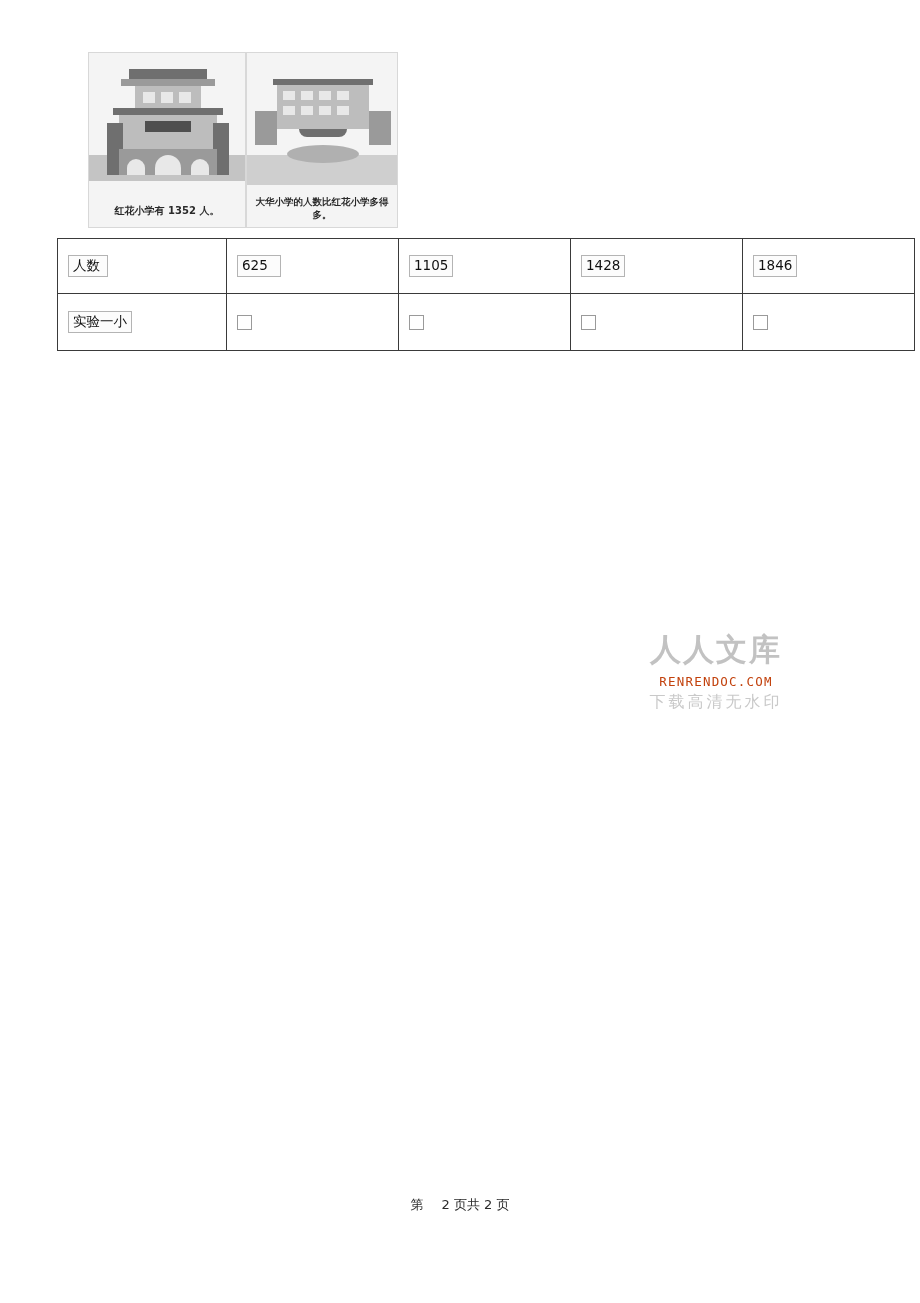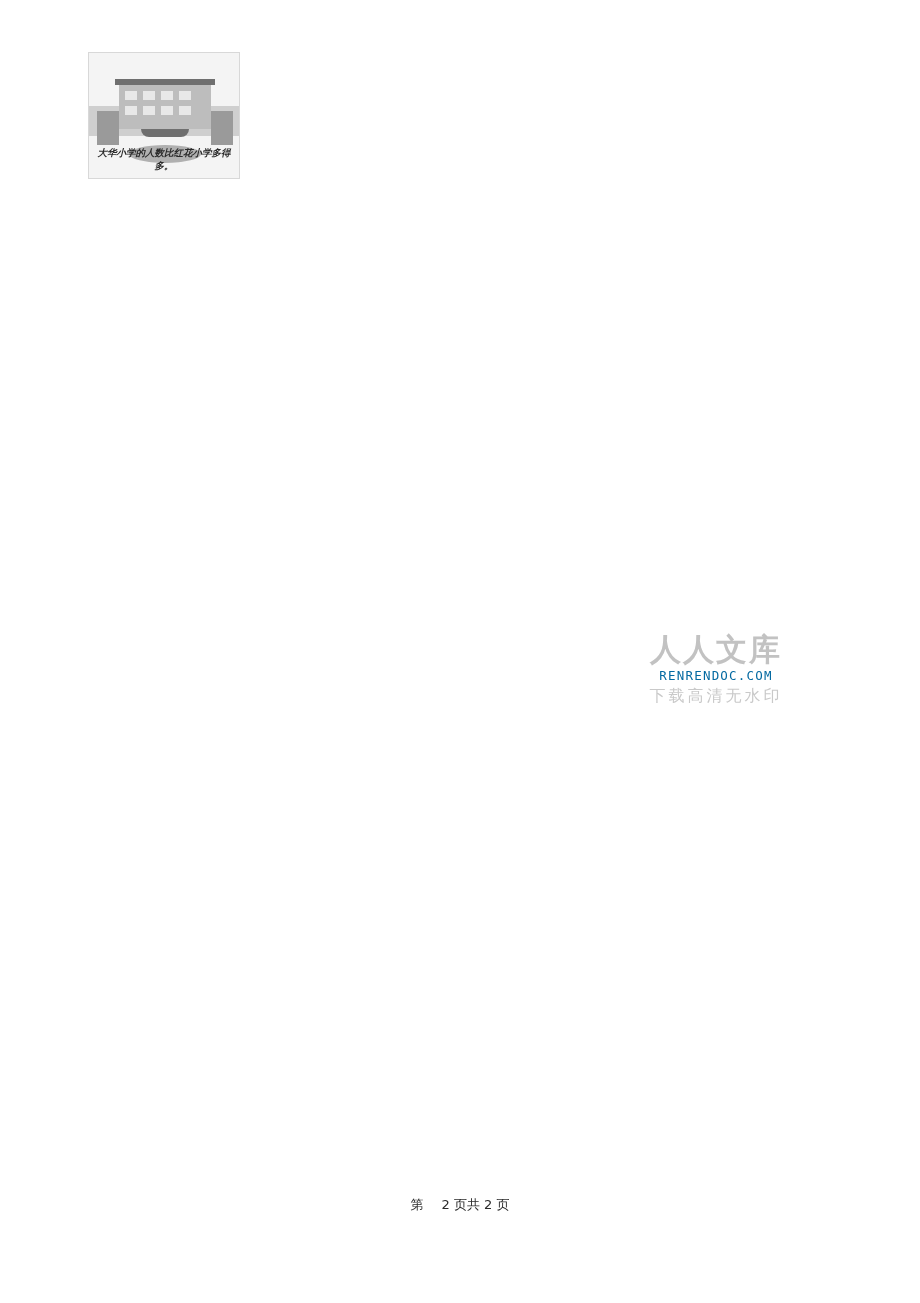--- a/index.html
+++ b/index.html
@@ -25,21 +25,21 @@
     align-items: flex-start;
   }
   .pic {
     position: relative;
     background: #f2f2f2;
     border: 1px solid #d8d8d8;
     box-sizing: border-box;
     overflow: hidden;
   }
   .pic.p1 { width: 158px; height: 176px; }
-  .pic.p2 { width: 152px; height: 127px; font-style: italic; }
+  .pic.p2 { width: 152px; height: 176px; }
   .pic.p3 { width: 152px; height: 176px; }
   .pic .caption {
     position: absolute;
     left: 4px; right: 4px;
     bottom: 6px;
     font-size: 9.5px;
     line-height: 13px;
     text-align: center;
     color: #2a2a2a;
     font-family: "DejaVu Sans", sans-serif;
@@ -130,22 +130,22 @@
     font-size: 31px;
     font-weight: bold;
     letter-spacing: 2px;
     line-height: 34px;
     color: #c2c2c2;
   }
   .wm-sub {
     font-family: "DejaVu Sans Mono", monospace;
     font-size: 12.5px;
     letter-spacing: 1.2px;
-    color: #0369a1;
-    margin-top: 2px;
+    color: #c2410c;
+    margin-top: 8px;
   }
   .wm-sub2 {
     font-family: "DejaVu Sans", sans-serif;
     font-size: 16px;
     letter-spacing: 3px;
     color: #c9c9c9;
     margin-top: 3px;
   }
 
   
@@ -159,20 +159,43 @@
     color: #2b2b2b;
     font-family: "DejaVu Sans", "Liberation Sans", sans-serif;
   }
   .footer .gap { display: inline-block; width: 18px; }
 </style>
 </head>
 <body>
 
 <div class="illustrations">
 
+  <div class="pic p1">
+    <div class="sky"></div>
+    <div class="ground" style="bottom:46px;height:26px;background:#c4c4c4;"></div>
+
+    <div class="b d" style="left:40px;top:16px;width:78px;height:10px;"></div>
+    <div class="b" style="left:32px;top:26px;width:94px;height:7px;"></div>
+    <div class="b l" style="left:46px;top:33px;width:66px;height:22px;"></div>
+    <div class="b w" style="left:54px;top:39px;width:12px;height:11px;"></div>
+    <div class="b w" style="left:72px;top:39px;width:12px;height:11px;"></div>
+    <div class="b w" style="left:90px;top:39px;width:12px;height:11px;"></div>
+    <div class="b d" style="left:24px;top:55px;width:110px;height:7px;"></div>
+
+    <div class="b l" style="left:30px;top:62px;width:98px;height:34px;"></div>
+    <div class="b xd" style="left:56px;top:68px;width:46px;height:11px;"></div>
+
+    <div class="b d" style="left:18px;top:70px;width:16px;height:52px;"></div>
+    <div class="b d" style="left:124px;top:70px;width:16px;height:52px;"></div>
+    <div class="b" style="left:30px;top:96px;width:98px;height:26px;"></div>
+    <div class="b w" style="left:66px;top:102px;width:26px;height:20px;border-radius:13px 13px 0 0;"></div>
+    <div class="b w" style="left:38px;top:106px;width:18px;height:16px;border-radius:9px 9px 0 0;"></div>
+    <div class="b w" style="left:102px;top:106px;width:18px;height:16px;border-radius:9px 9px 0 0;"></div>
+    <div class="caption">红花小学有 1352 人。</div>
+  </div>
 
   <div class="pic p2">
     <div class="sky"></div>
     <div class="ground" style="bottom:42px;height:30px;background:#cfcfcf;"></div>
     <div class="b d" style="left:26px;top:26px;width:100px;height:6px;"></div>
     <div class="b l" style="left:30px;top:32px;width:92px;height:44px;"></div>
     <div class="b w" style="left:36px;top:38px;width:12px;height:9px;"></div>
     <div class="b w" style="left:54px;top:38px;width:12px;height:9px;"></div>
     <div class="b w" style="left:72px;top:38px;width:12px;height:9px;"></div>
     <div class="b w" style="left:90px;top:38px;width:12px;height:9px;"></div>
@@ -185,21 +208,55 @@
     <div class="b" style="left:122px;top:58px;width:22px;height:34px;"></div>
     <div class="b l" style="left:40px;top:92px;width:72px;height:18px;border-radius:36px/9px;background:#b0b0b0;"></div>
     <div class="caption">大华小学的人数比红花小学多得多。</div>
   </div>
 
 </div>
 
 <div class="tbl-wrap">
   <table class="grid">
     <tbody>
-
+        <tr class="head">
+      <td class="col0 label-cell">
+        <span class="fieldbox">人数</span>
+      </td>
+      <td class="col1">
+        <span class="fieldbox">625</span>
+      </td>
+      <td class="col2">
+        <span class="fieldbox">1105</span>
+      </td>
+      <td class="col3">
+        <span class="fieldbox">1428</span>
+      </td>
+      <td class="col4">
+        <span class="fieldbox">1846</span>
+      </td>
+    </tr>
+
+    <tr>
+      <td class="col0 label-cell">
+        <span class="fieldbox">实验一小</span>
+      </td>
+      <td class="col1 cb-pad">
+        <span class="checkbox"></span>
+      </td>
+      <td class="col2 cb-pad">
+        <span class="checkbox"></span>
+      </td>
+      <td class="col3 cb-pad">
+        <span class="checkbox"></span>
+      </td>
+      <td class="col4 cb-pad">
+        <span class="checkbox"></span>
+      </td>
+    </tr>
 
   </tbody>
     </table>
 </div>
 
 <div class="watermark">
   <div class="wm-main">人人文库</div>
   <div class="wm-sub">RENRENDOC.COM</div>
   <div class="wm-sub2">下载高清无水印</div>
 </div>

